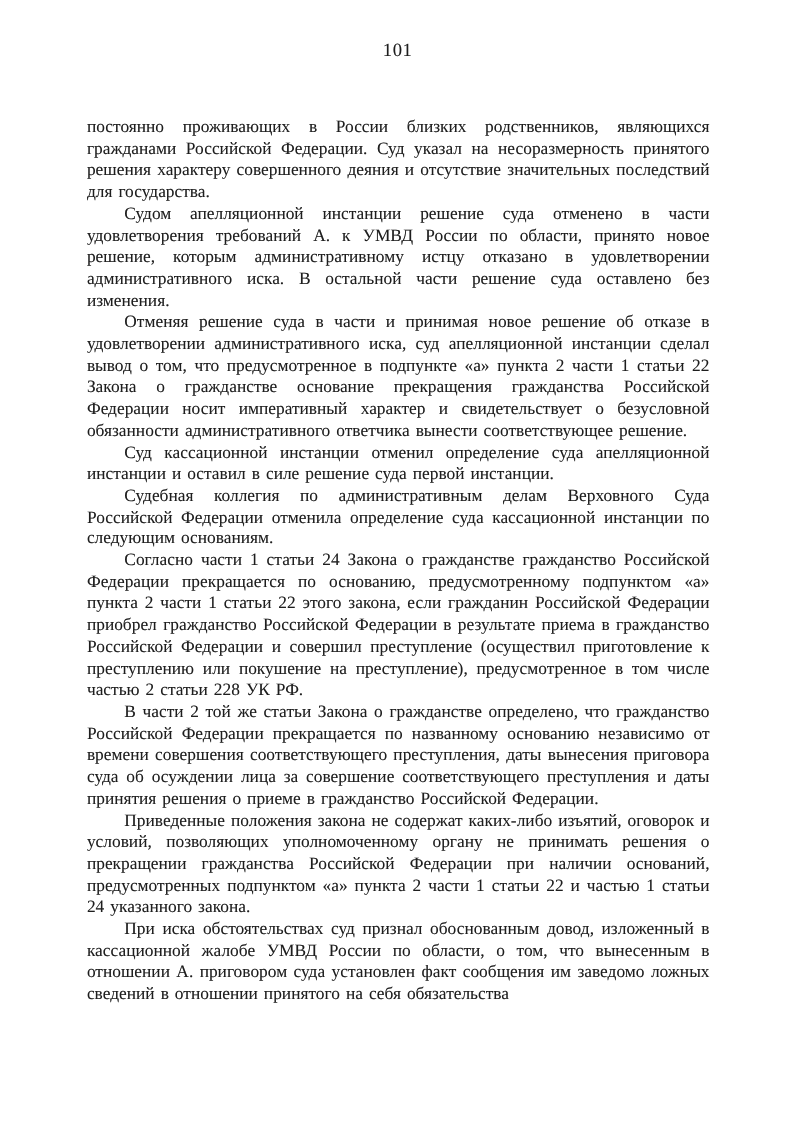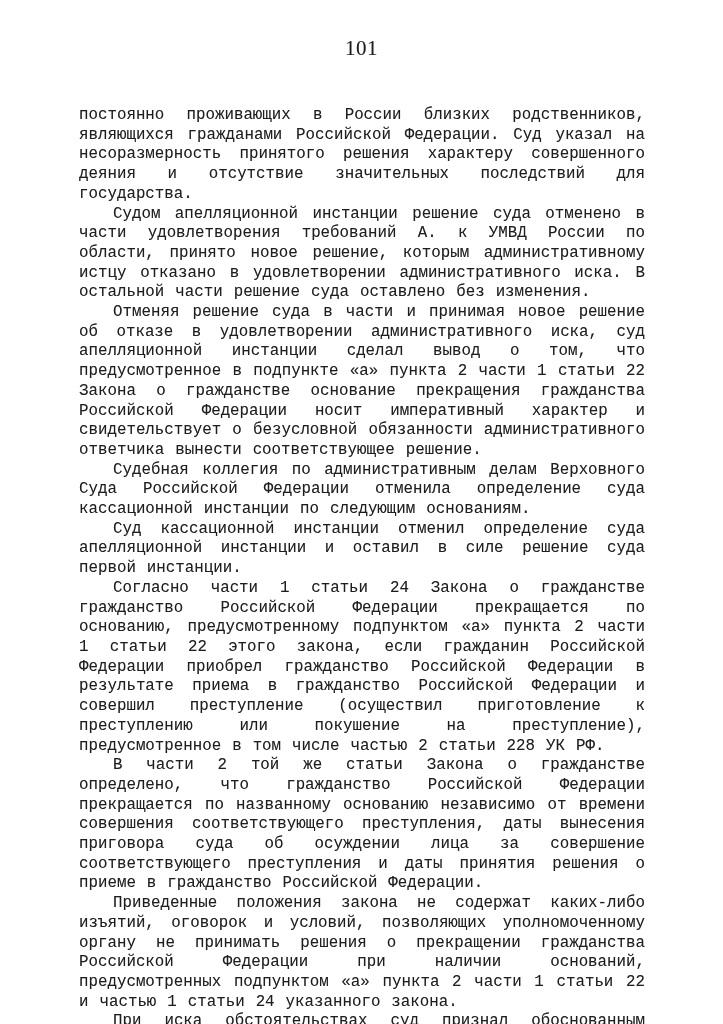--- a/index.html
+++ b/index.html
@@ -15,55 +15,54 @@
     font-family: "Liberation Serif", "DejaVu Serif", serif;
     color: #1e1e1e;
     overflow: hidden;
   }
   .page-number {
     position: absolute;
     top: 36px;
     left: 0;
     width: 723px;
     text-align: center;
-    font-size: 21px;
+    font-size: 17px;
     letter-spacing: 0.5px;
     text-shadow: 0 0 0.5px rgba(30,30,30,0.35);
   }
   .doc-body {
     position: absolute;
     top: 106px;
     left: 79px;
     width: 566px;
     font-size: 15.8px;
     line-height: 19.7px;
     text-align: justify;
     word-spacing: 1.5px;
     hyphens: none;
     text-shadow: 0 0 0.5px rgba(30,30,30,0.35);
   }
   .para {
     margin: 0;
     padding: 0;
     text-indent: 34px;
-    font-family: Liberation Mono, monospace;
   }
   .para.first {
     text-indent: 0;
   }
 </style>
 </head>
 <body>
 
 <div class="page">
   <div class="page-number">101</div>
   <div class="doc-body">
     <p class="para first">постоянно проживающих в России близких родственников, являющихся гражданами Российской Федерации. Суд указал на несоразмерность принятого решения характеру совершенного деяния и отсутствие значительных последствий для государства.</p>
     <p class="para">Судом апелляционной инстанции решение суда отменено в части удовлетворения требований А. к УМВД России по области, принято новое решение, которым административному истцу отказано в удовлетворении административного иска. В остальной части решение суда оставлено без изменения.</p>
     <p class="para">Отменяя решение суда в части и принимая новое решение об отказе в удовлетворении административного иска, суд апелляционной инстанции сделал вывод о том, что предусмотренное в подпункте «а» пункта 2 части 1 статьи 22 Закона о гражданстве основание прекращения гражданства Российской Федерации носит императивный характер и свидетельствует о безусловной обязанности административного ответчика вынести соответствующее решение.</p>
+    <p class="para">Суд кассационной инстанции отменил определение суда апелляционной инстанции и оставил в силе решение суда первой инстанции.</p>
     <p class="para">Судебная коллегия по административным делам Верховного Суда Российской Федерации отменила определение суда кассационной инстанции по следующим основаниям.</p>
-    <p class="para">Суд кассационной инстанции отменил определение суда апелляционной инстанции и оставил в силе решение суда первой инстанции.</p>
     <p class="para">Согласно части 1 статьи 24 Закона о гражданстве гражданство Российской Федерации прекращается по основанию, предусмотренному подпунктом «а» пункта 2 части 1 статьи 22 этого закона, если гражданин Российской Федерации приобрел гражданство Российской Федерации в результате приема в гражданство Российской Федерации и совершил преступление (осуществил приготовление к преступлению или покушение на преступление), предусмотренное в том числе частью 2 статьи 228 УК РФ.</p>
     <p class="para">В части 2 той же статьи Закона о гражданстве определено, что гражданство Российской Федерации прекращается по названному основанию независимо от времени совершения соответствующего преступления, даты вынесения приговора суда об осуждении лица за совершение соответствующего преступления и даты принятия решения о приеме в гражданство Российской Федерации.</p>
     <p class="para">Приведенные положения закона не содержат каких-либо изъятий, оговорок и условий, позволяющих уполномоченному органу не принимать решения о прекращении гражданства Российской Федерации при наличии оснований, предусмотренных подпунктом «а» пункта 2 части 1 статьи 22 и частью 1 статьи 24 указанного закона.</p>
     <p class="para">При иска обстоятельствах суд признал обоснованным довод, изложенный в кассационной жалобе УМВД России по области, о том, что вынесенным в отношении А. приговором суда установлен факт сообщения им заведомо ложных сведений в отношении принятого на себя обязательства</p>
   </div>
 </div>
 
 </body></html>

